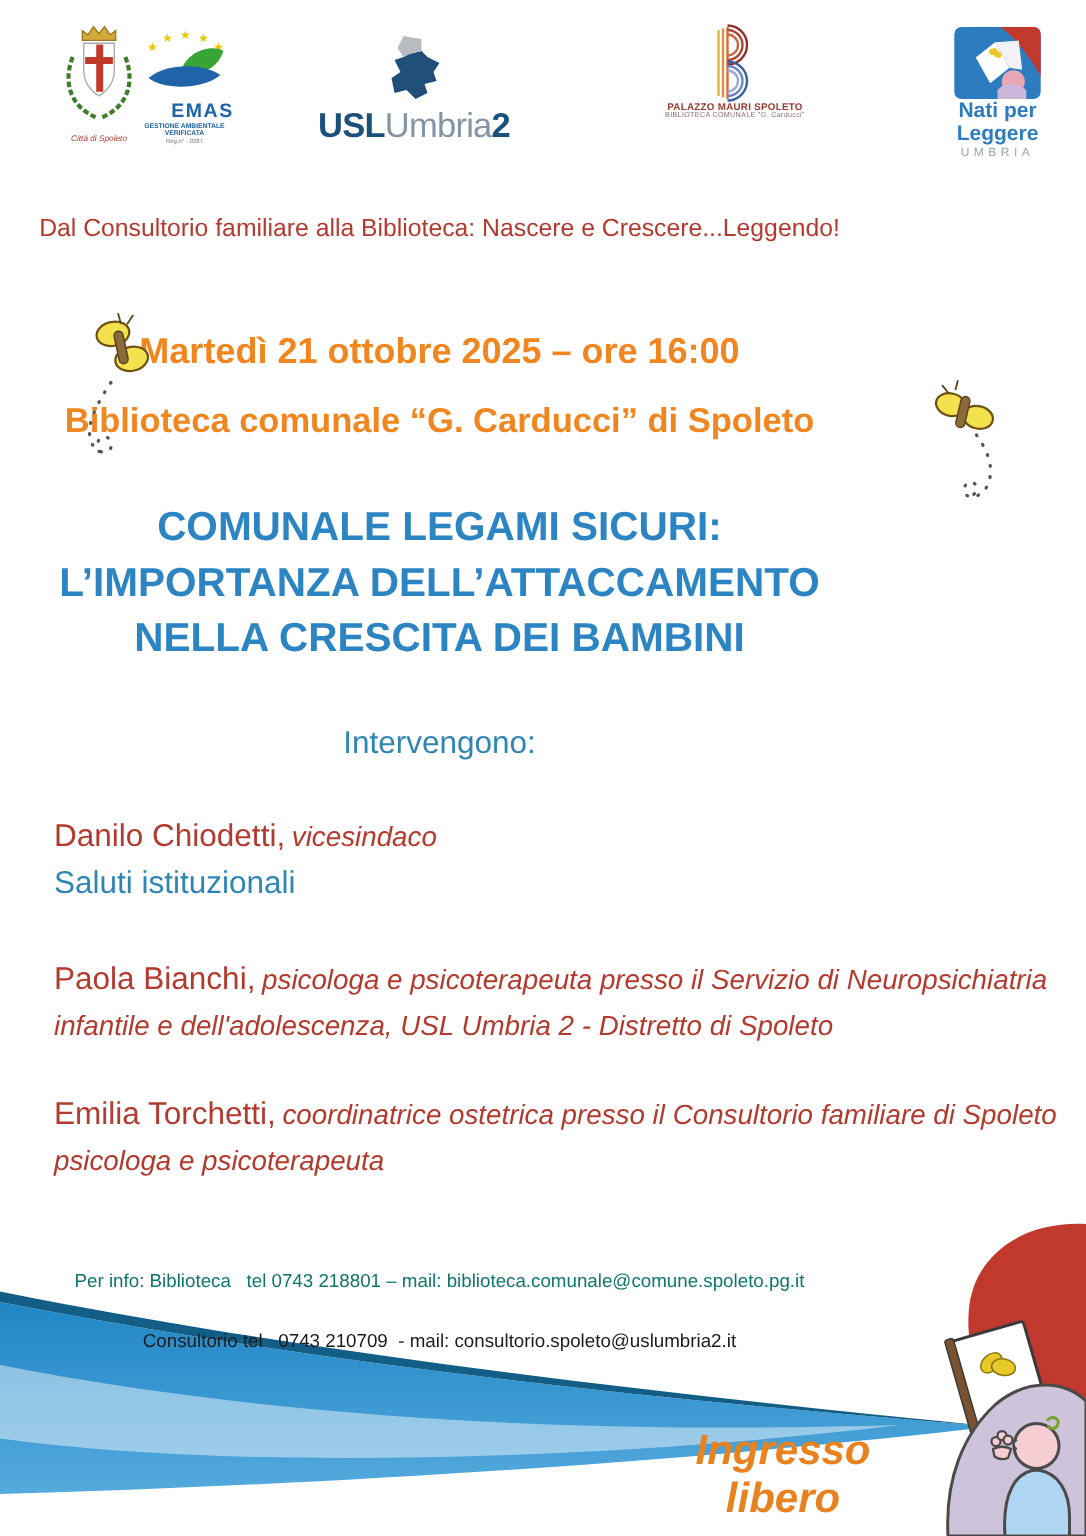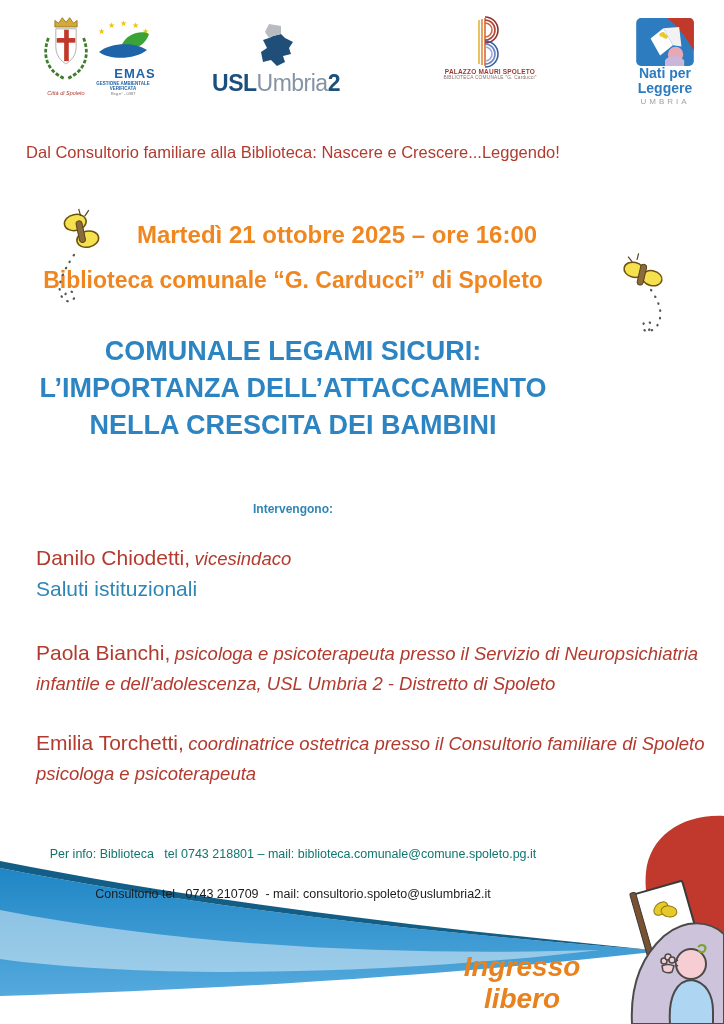--- a/index.html
+++ b/index.html
@@ -16,24 +16,24 @@
   .usl-text{font-size:23px;letter-spacing:-0.5px;margin-top:2px;}
   .usl-text .b{font-weight:bold;color:#1b4f7c;}
   .usl-text .l{font-weight:400;color:#8494a4;}
   .palazzo-l1{font-size:6.5px;font-weight:bold;color:#993a30;letter-spacing:.2px;white-space:nowrap;}
   .palazzo-l2{font-size:4.8px;color:#8a6f6a;letter-spacing:.2px;white-space:nowrap;}
   .npl-text{font-size:14px;font-weight:bold;color:#2e7cc0;line-height:15px;text-align:center;}
   .npl-umbria{font-size:8px;color:#9aa3ab;letter-spacing:3px;font-weight:400;margin-top:1px;text-align:center;}
 
   
   .tagline{top:143px;font-size:16.5px;font-weight:500;color:#b23a2e;}
-  .date-line{top:221px;font-size:24px;font-weight:bold;color:#f0861f;margin-left:44px;}
+  .date-line{top:221px;font-size:24px;font-weight:bold;color:#f0861f;}
   .venue-line{top:255px;font-size:23px;font-weight:bold;color:#f0861f;margin-top:12px;}
   .title{top:333px;font-size:27px;font-weight:bold;color:#2c85c2;line-height:37px;}
-  .intervengono{top:502px;font-size:12px;font-weight:700;color:#2f86b5;}
+  .intervengono{top:484px;font-size:21px;font-weight:400;color:#2f86b5;}
   .speaker{left:36px;width:690px;color:#b23a2e;line-height:29px;}
   .speaker .name{font-size:21px;}
   .speaker .role{font-size:18.5px;font-style:italic;}
   .speaker .note{font-size:21px;color:#2f86b5;}
   .sp1{top:543px;}
   .sp2{top:638px;}
   .sp3{top:728px;}
 
   
   .info1{top:847px;font-size:12.5px;color:#0f766e;white-space:pre-wrap;z-index:4;}

